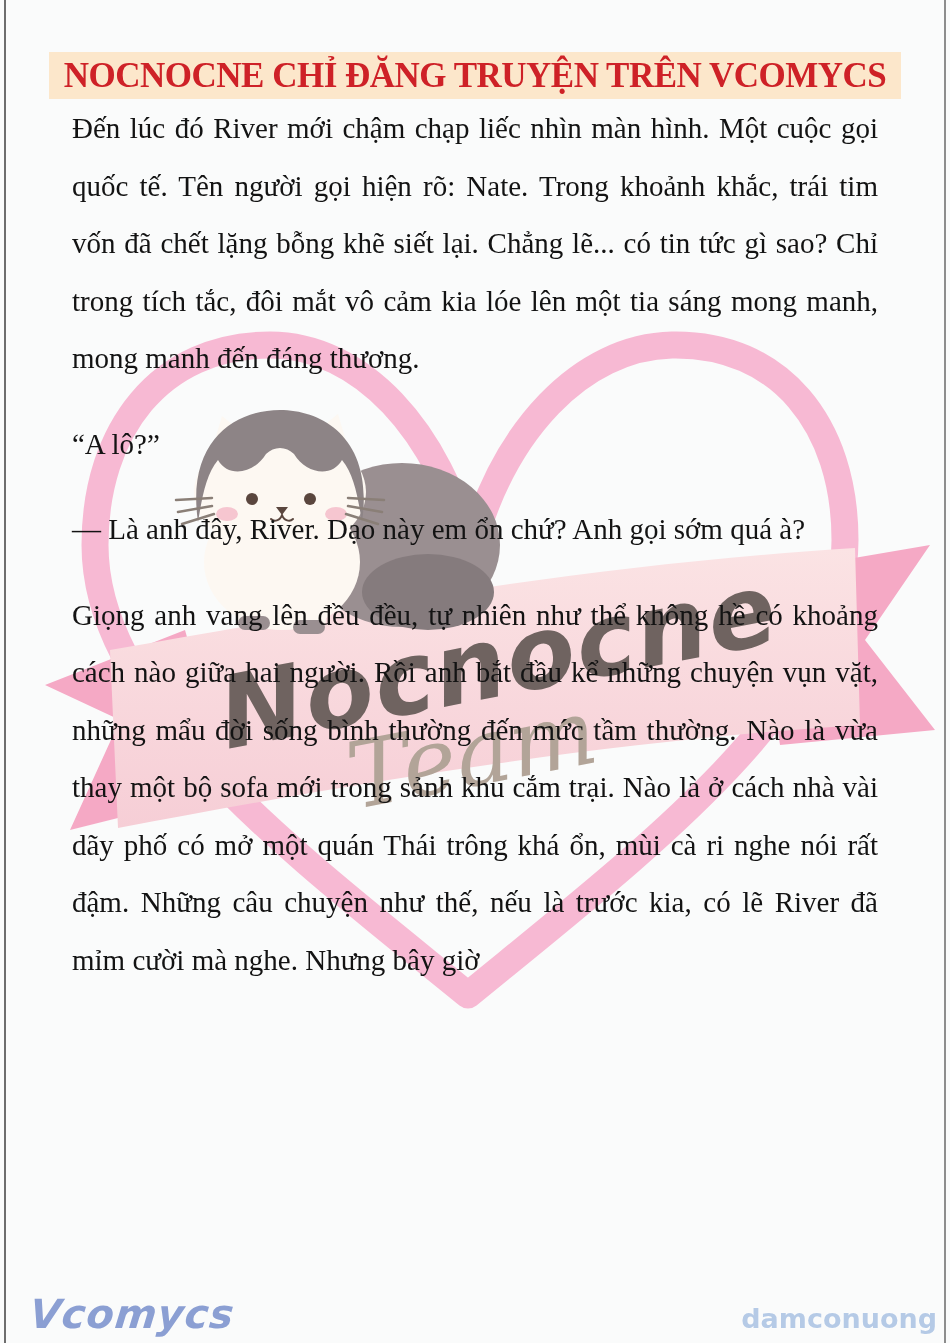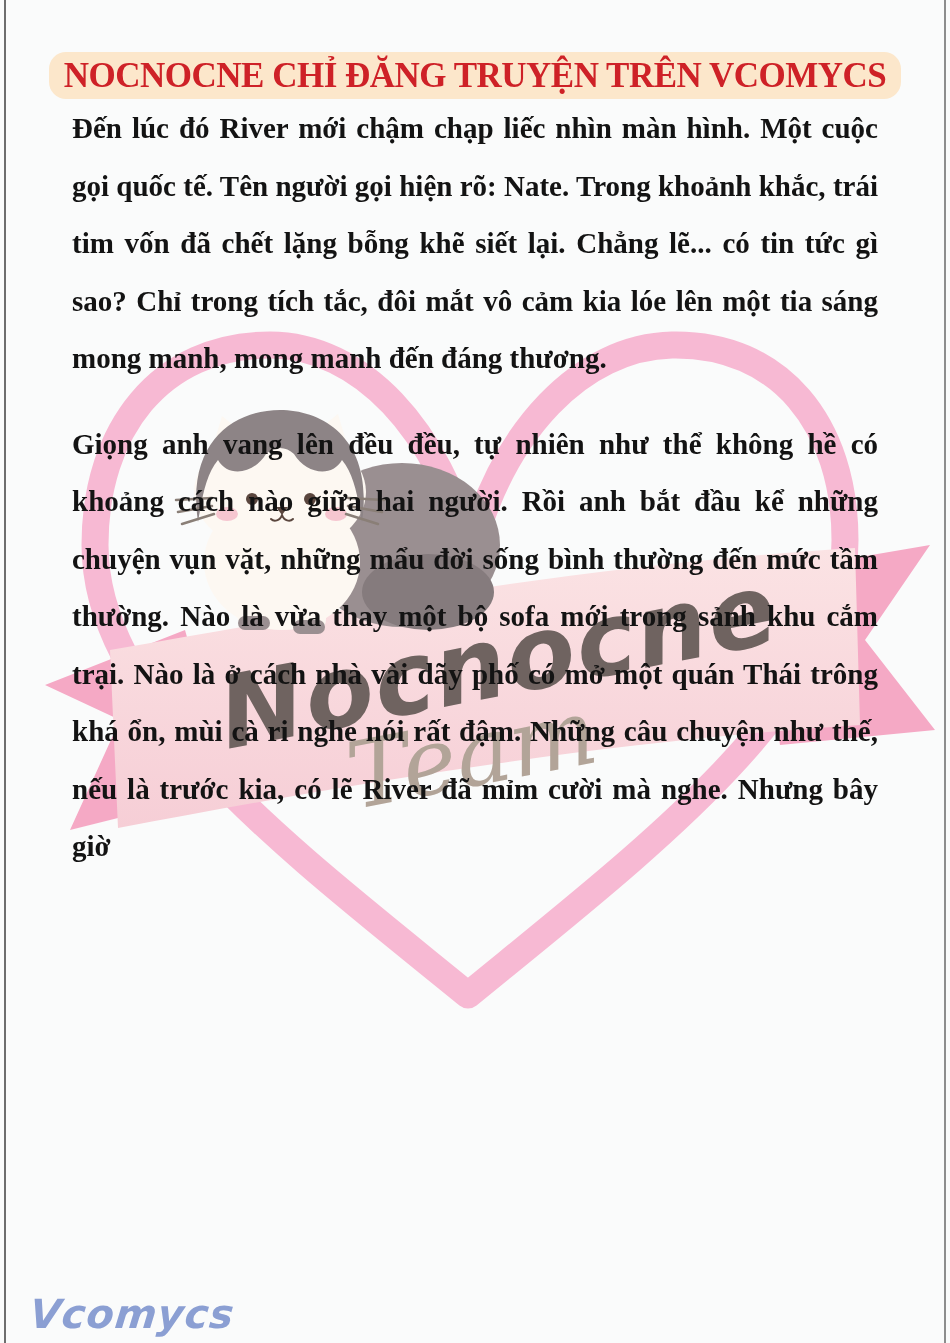--- a/index.html
+++ b/index.html
@@ -21,26 +21,25 @@
   .header-banner{
     display:inline-block;
     background:#fce7cb;
     color:#ce2127;
     font-weight:700;
     font-size:35px;
     line-height:47px;
     padding:0 15px;
     letter-spacing:-0.5px;
     white-space:nowrap;
-    border-radius:17px;
   }
 
   .story{
     position:absolute;top:100px;left:72px;width:806px;z-index:2;
-    font-size:29px;line-height:57.5px;font-weight:700;color:#131313;
+    font-size:29px;line-height:57.5px;font-weight:400;color:#131313;
     text-align:justify;
   }
   .story p{margin:0 0 28px 0;}
   .story p:last-child{margin-bottom:0;}
 
   .watermark{position:absolute;left:0;top:0;z-index:1;}
 
   .logo{
     position:absolute;left:30px;top:1292px;z-index:3;
     font-family:"DejaVu Sans","Liberation Sans",sans-serif;
@@ -122,18 +121,21 @@
     <text x="505" y="695" transform="rotate(-11 505 695)" text-anchor="middle" font-size="100" font-weight="bold" font-style="italic" letter-spacing="2" fill="#6f6360" font-family="'DejaVu Sans', sans-serif">Nocnocne</text>
     <text x="478" y="785" transform="rotate(-11 478 785)" text-anchor="middle" font-size="92" font-style="italic" fill="#b2a498" font-family="'DejaVu Serif', serif">Team</text>
   </svg>
 
   <div class="header-wrap">
     <span class="header-banner">NOCNOCNE CHỈ ĐĂNG TRUYỆN TRÊN VCOMYCS</span>
   </div>
 
   <div class="story">
     <p>Đến lúc đó River mới chậm chạp liếc nhìn màn hình. Một cuộc gọi quốc tế. Tên người gọi hiện rõ: Nate. Trong khoảnh khắc, trái tim vốn đã chết lặng bỗng khẽ siết lại. Chẳng lẽ... có tin tức gì sao? Chỉ trong tích tắc, đôi mắt vô cảm kia lóe lên một tia sáng mong manh, mong manh đến đáng thương.</p>
+    <p>“A lô?”</p>
+    <p>— Là anh đây, River. Dạo này em ổn chứ? Anh gọi sớm quá à?</p>
     <p>Giọng anh vang lên đều đều, tự nhiên như thể không hề có khoảng cách nào giữa hai người. Rồi anh bắt đầu kể những chuyện vụn vặt, những mẩu đời sống bình thường đến mức tầm thường. Nào là vừa thay một bộ sofa mới trong sảnh khu cắm trại. Nào là ở cách nhà vài dãy phố có mở một quán Thái trông khá ổn, mùi cà ri nghe nói rất đậm. Những câu chuyện như thế, nếu là trước kia, có lẽ River đã mỉm cười mà nghe. Nhưng bây giờ</p>
   </div>
 
   <div class="logo">Vcomycs</div>
+  <div class="credit">damconuong</div>
 
 </div>
 
 </body></html>

